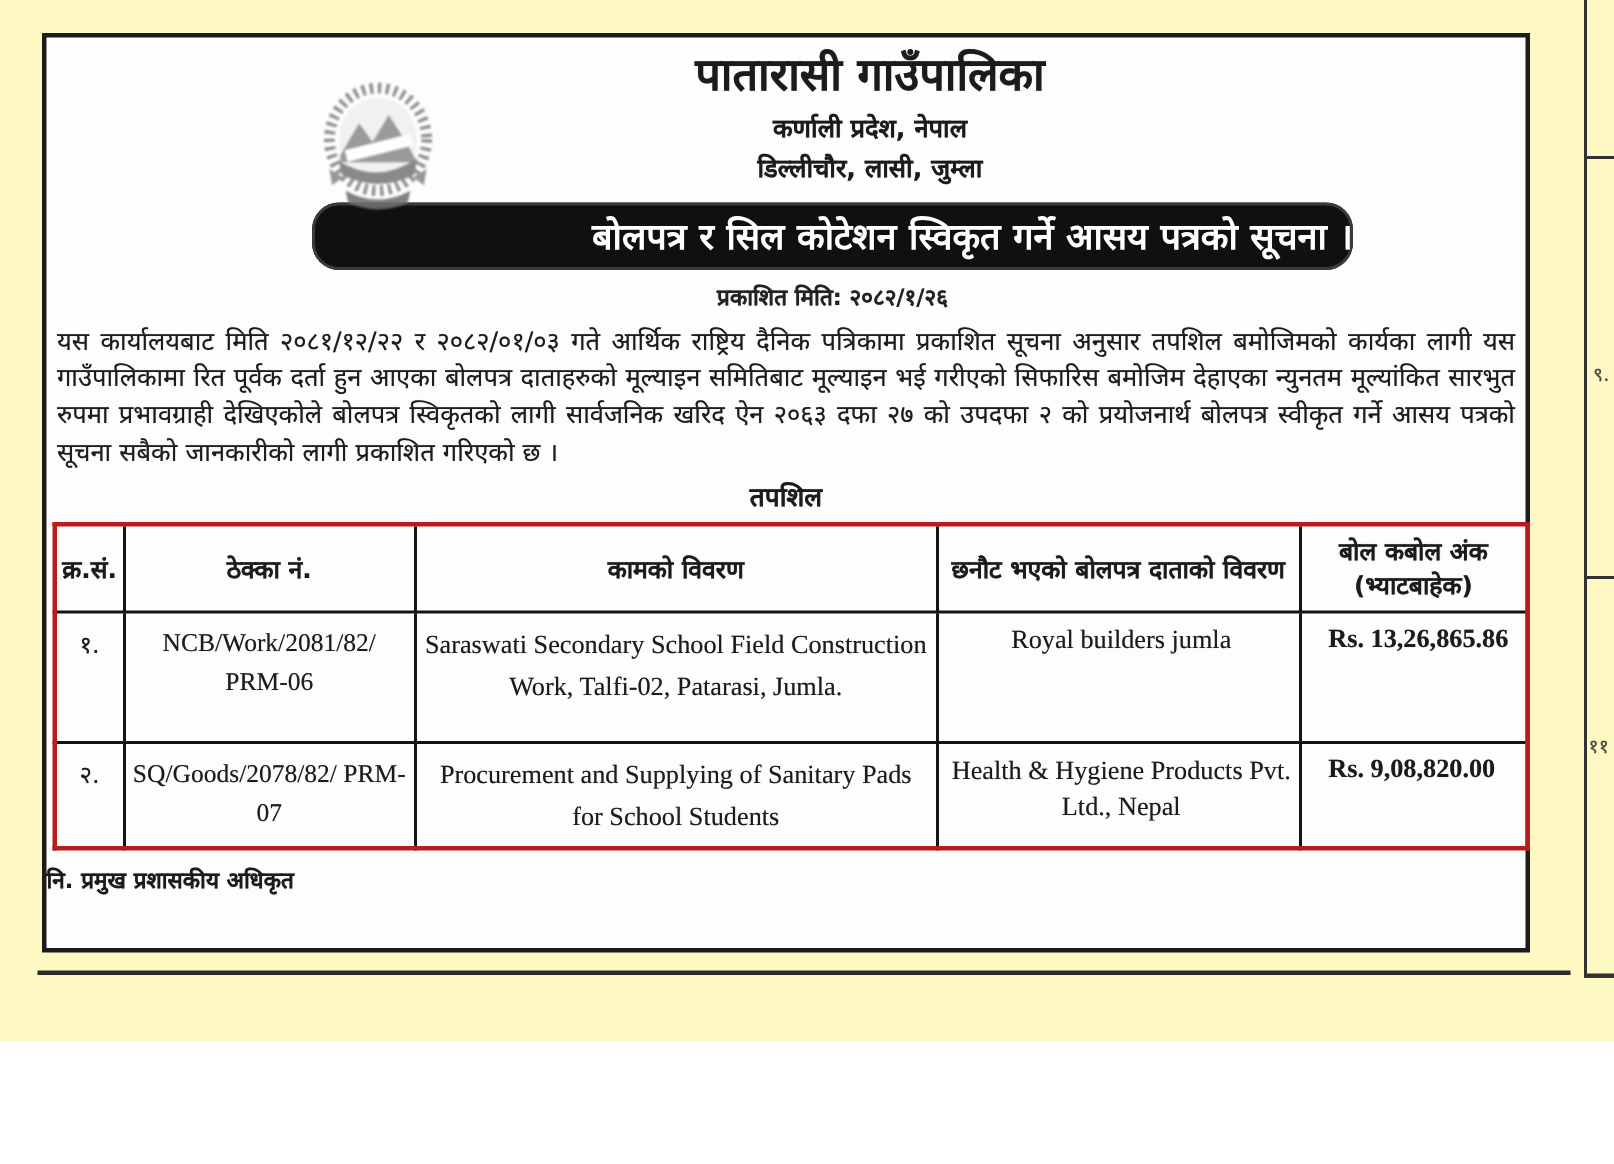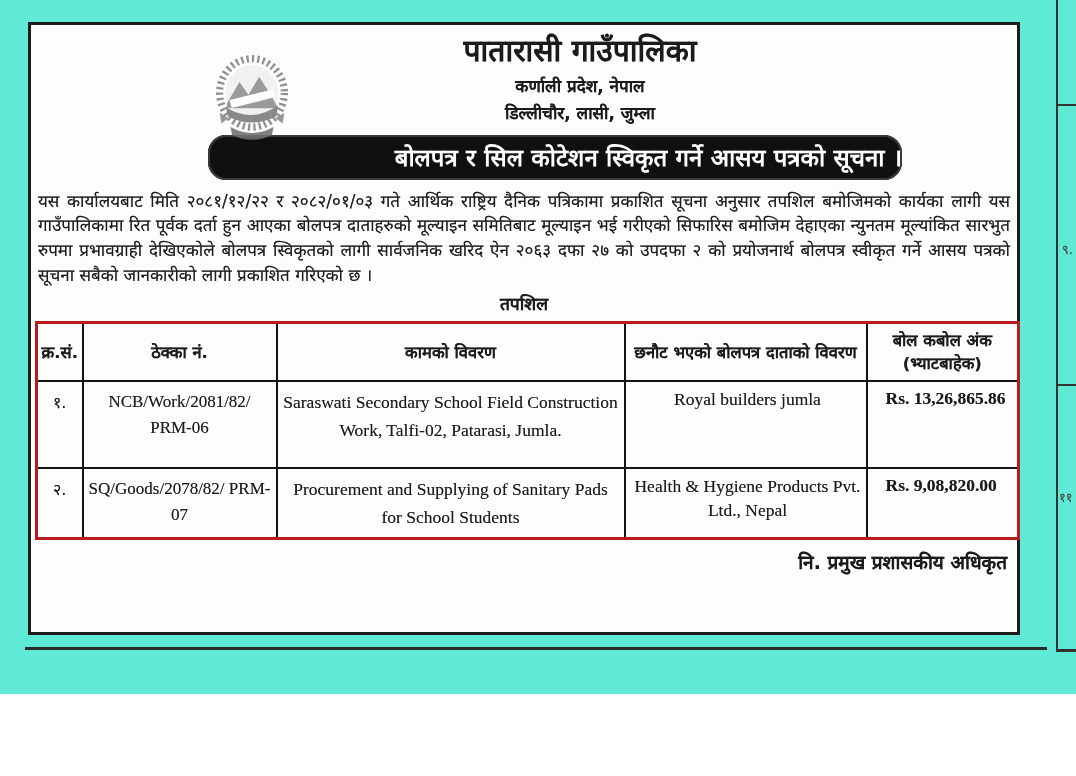--- a/index.html
+++ b/index.html
@@ -1,18 +1,18 @@
 <!DOCTYPE html>
 <html><head>
 <meta charset="utf-8">
 <style>
   * { margin:0; padding:0; box-sizing:border-box; }
   html,body { background:#ffffff; }
   body { font-family:"DejaVu Sans", sans-serif; color:#1b1b1b; }
-  .viewport { position:relative; width:1076px; height:694px; background:#5eead4; overflow:hidden; }
+  .viewport { position:relative; width:1076px; height:694px; background:#fef9c3; overflow:hidden; }
 
   
   .notice-box {
     position:absolute; left:28px; top:22px; width:992px; height:613px;
     border:3px solid #1c1c1c; background:#fdfdfd;
   }
   .scan-soft { text-shadow:0 0 0.5px rgba(40,40,40,.55); }
 
   .coa-logo { position:absolute; left:176px; top:26px; width:90px; height:100px;
     filter:blur(.6px) grayscale(1); opacity:.88; }
@@ -46,21 +46,21 @@
   td.sn-cell { text-align:center; font-size:16px; padding-top:9px; }
   td.contract-cell { text-align:center; font-family:"Liberation Serif", serif;
     font-size:17px; line-height:1.5; padding-top:7px; }
   td.desc-cell { text-align:center; font-family:"Liberation Serif", serif;
     font-size:17.5px; line-height:1.6; }
   td.bidder-cell { text-align:center; font-family:"Liberation Serif", serif;
     font-size:17.5px; line-height:1.35; padding-left:8px; }
   td.amount-cell { text-align:left; font-family:"Liberation Serif", serif;
     font-size:17.5px; font-weight:700; white-space:nowrap; padding-left:18px; }
 
-  .signature { text-align:right; font-weight:700; font-size:19px;
+  .signature { font-weight:700; font-size:15px;
     margin-top:9px; padding-right:10px; }
 
   
   .divider { position:absolute; left:25px; top:647px; width:1022px; height:3px; background:#2b2b2b; }
   .frag-vline  { position:absolute; left:1056px; top:0;    width:2px;  height:652px; background:#333; }
   .frag-hline  { position:absolute; left:1056px; width:20px; height:2px; background:#333; }
   .frag-h1 { top:104px; } .frag-h2 { top:384px; } .frag-h3 { top:649px; height:3px; }
   .frag-mark { position:absolute; font-size:13px; color:#4a4a4a; }
   .frag-m1 { left:1062px; top:240px; } .frag-m2 { left:1059px; top:488px; }
 
@@ -93,20 +93,21 @@
     </div>
 
     <div class="head-block">
       <div class="org-name">पातारासी गाउँपालिका</div>
       <div class="addr">कर्णाली प्रदेश, नेपाल</div>
       <div class="addr">डिल्लीचौर, लासी, जुम्ला</div>
     </div>
 
     <div class="banner">बोलपत्र र सिल कोटेशन स्विकृत गर्ने आसय पत्रको सूचना ।</div>
 
+    <div class="pubdate">प्रकाशित मिति: २०८२/१/२६</div>
 
     <div class="body-para">यस कार्यालयबाट मिति २०८१/१२/२२ र २०८२/०१/०३ गते आर्थिक राष्ट्रिय दैनिक पत्रिकामा प्रकाशित सूचना अनुसार तपशिल बमोजिमको कार्यका लागी यस गाउँपालिकामा रित पूर्वक दर्ता हुन आएका बोलपत्र दाताहरुको मूल्याइन समितिबाट मूल्याइन भई गरीएको सिफारिस बमोजिम देहाएका न्युनतम मूल्यांकित सारभुत रुपमा प्रभावग्राही देखिएकोले बोलपत्र स्विकृतको लागी सार्वजनिक खरिद ऐन २०६३ दफा २७ को उपदफा २ को प्रयोजनार्थ बोलपत्र स्वीकृत गर्ने आसय पत्रको सूचना सबैको जानकारीको लागी प्रकाशित गरिएको छ ।</div>
 
     <div class="caption">तपशिल</div>
 
     <table class="notice-table">
       <colgroup>
         <col style="width:46px">
           <col style="width:194px">
           <col style="width:348px">

